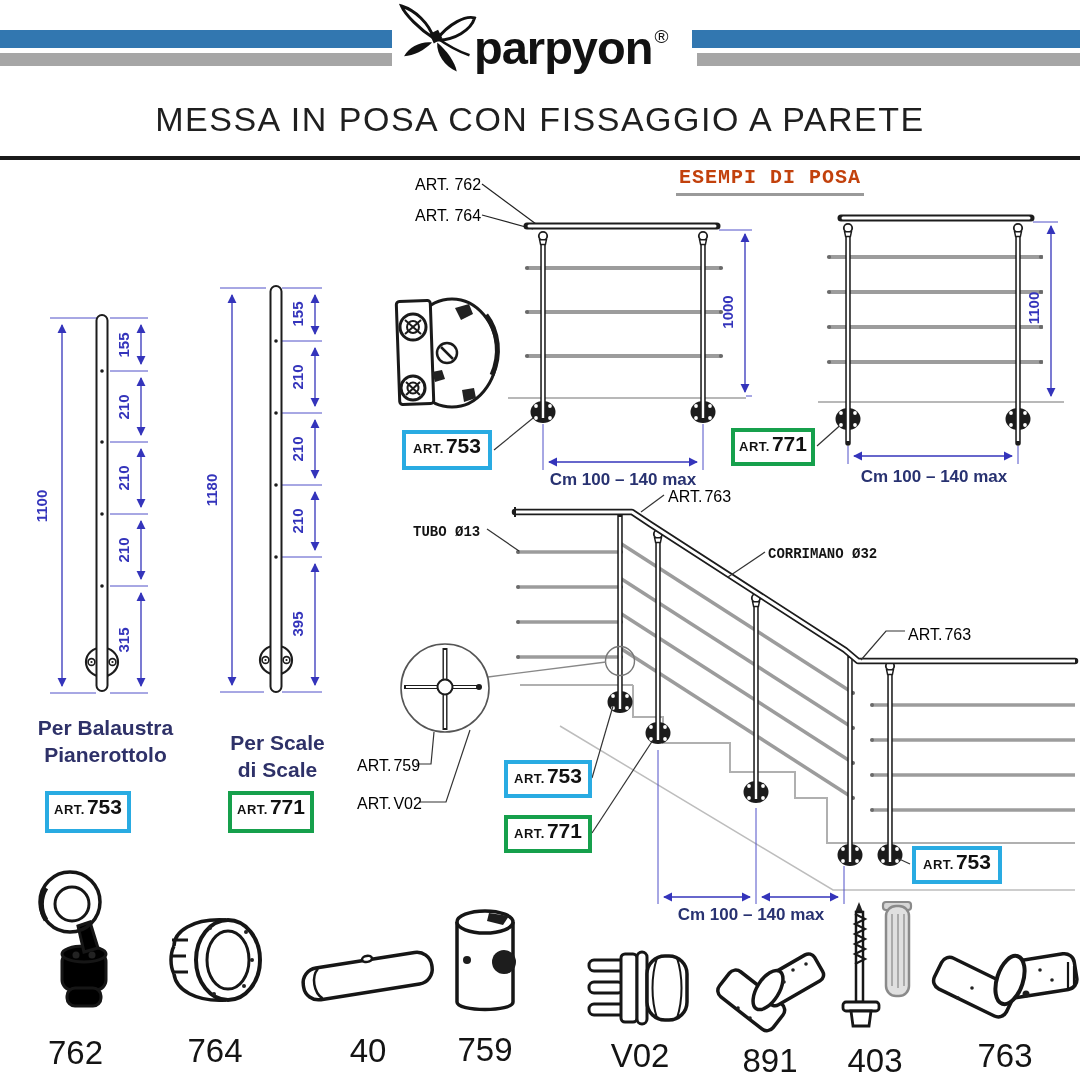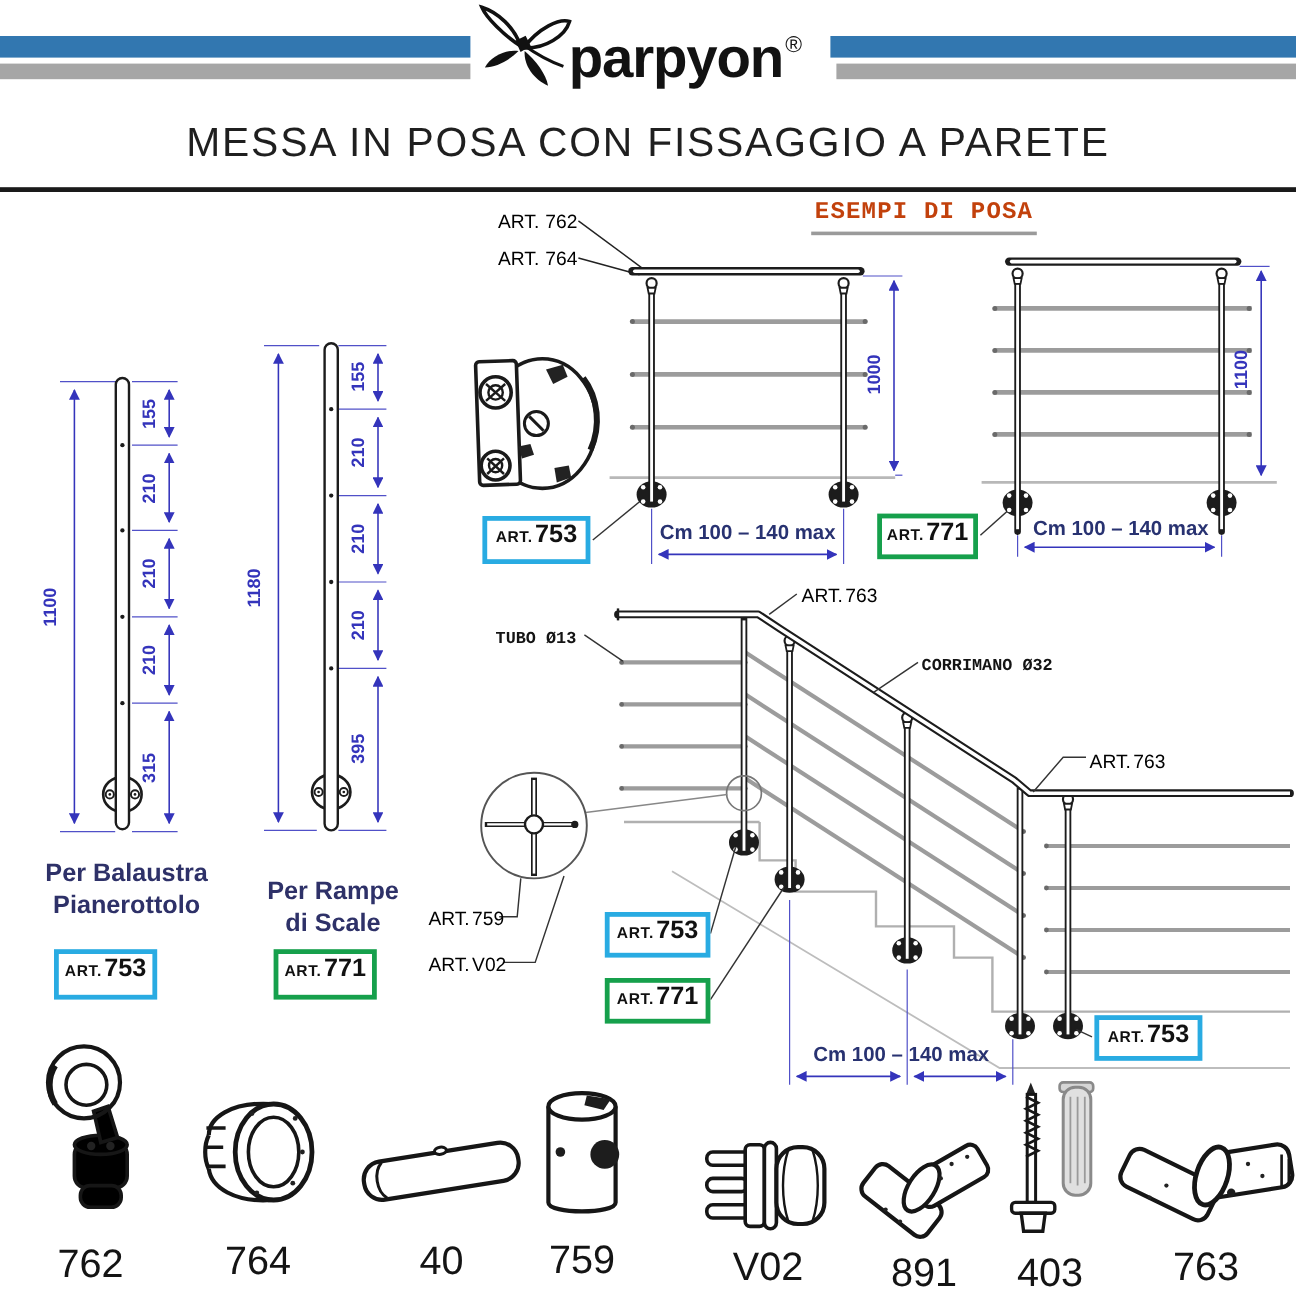--- a/index.html
+++ b/index.html
@@ -11,21 +11,21 @@
          letter-spacing:-1px;color:#121212;}
   .brand sup{font-size:19px;font-weight:400;position:relative;top:-4px;left:2px;}
   .title{position:absolute;left:0;top:100px;width:1080px;text-align:center;
          font-size:34px;letter-spacing:1.5px;color:#1f1f1f;font-weight:400;}
   .rule{position:absolute;left:0;top:156px;width:1080px;height:4px;background:#1a1a1a;}
   .esempi{position:absolute;left:676px;top:166px;width:188px;text-align:center;
           font-family:"Liberation Mono",monospace;font-weight:700;font-size:20px;
           letter-spacing:1px;color:#c2410c;padding-bottom:4px;border-bottom:3px solid #9a9a9a;}
   .caption{position:absolute;color:#2e3168;font-weight:700;font-size:21px;line-height:1.3;
            text-align:center;}
-  .navy{position:absolute;color:#283271;font-weight:700;font-size:17px;text-align:center;}
+  .navy{position:absolute;color:#283271;font-weight:700;font-size:17px;text-align:center;margin-top:36px;}
   .artbox{position:absolute;background:#fff;display:flex;align-items:baseline;
           justify-content:center;gap:2px;box-sizing:border-box;}
   .artbox .p{font-size:13px;font-weight:700;color:#111;letter-spacing:.5px;}
   .artbox .n{font-size:21px;font-weight:700;color:#111;text-align:center;}
   .cyan{border:4px solid #29abe2;}
   .green{border:4px solid #16a04c;}
   .product{position:absolute;display:flex;flex-direction:column;align-items:center;gap:4px;}
   .product .code{font-size:33px;color:#141414;}
   svg text.dim{font-family:"Liberation Sans",sans-serif;font-weight:700;font-size:15px;fill:#3434bb;}
   svg text.tl{font-family:"Liberation Mono",monospace;font-weight:700;font-size:14px;fill:#141414;}
@@ -370,21 +370,21 @@
       <text x="357" y="771"><tspan class="tp">ART.</tspan><tspan class="tn" dx="2">759</tspan></text>
       <text x="357" y="809"><tspan class="tp">ART.</tspan><tspan class="tn" dx="2">V02</tspan></text>
     </g>
   </svg>
 
   <div class="caption" style="left:18px;top:714px;width:175px;">
     <div>Per Balaustra</div>
       <div>Pianerottolo</div>
   </div>
   <div class="caption" style="left:195px;top:729px;width:165px;">
-    <div>Per Rampe</div>
+    <div>Per Scale</div>
       <div>di Scale</div>
   </div>
 
   <div class="artbox cyan" style="left:45px;top:791px;width:86px;height:42px;">
     <span class="p">ART.</span>
       <span class="n">753</span>
   </div>
   <div class="artbox green" style="left:228px;top:791px;width:86px;height:42px;">
     <span class="p">ART.</span>
       <span class="n">771</span>

